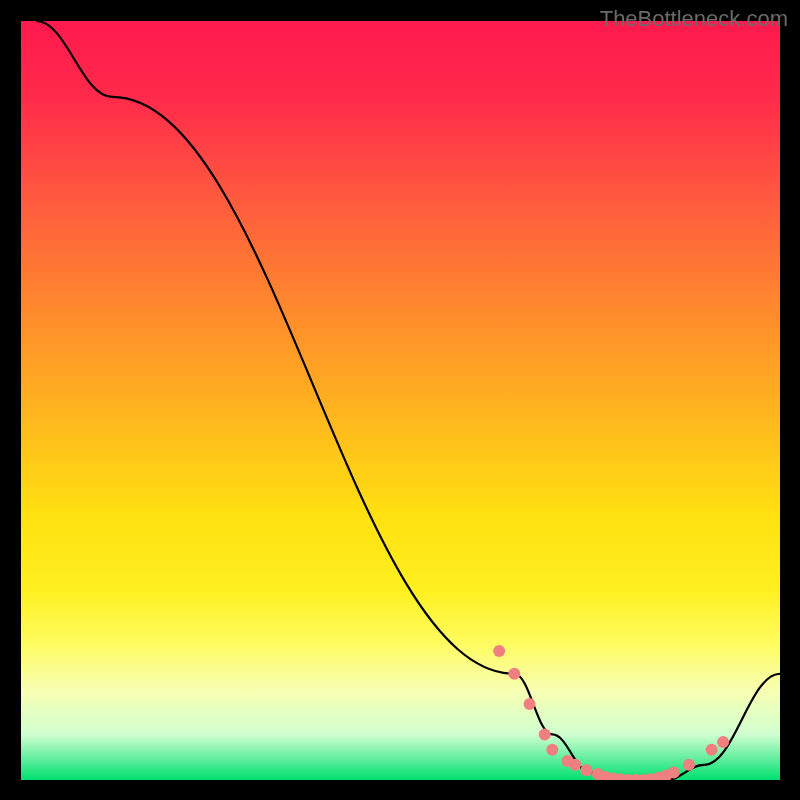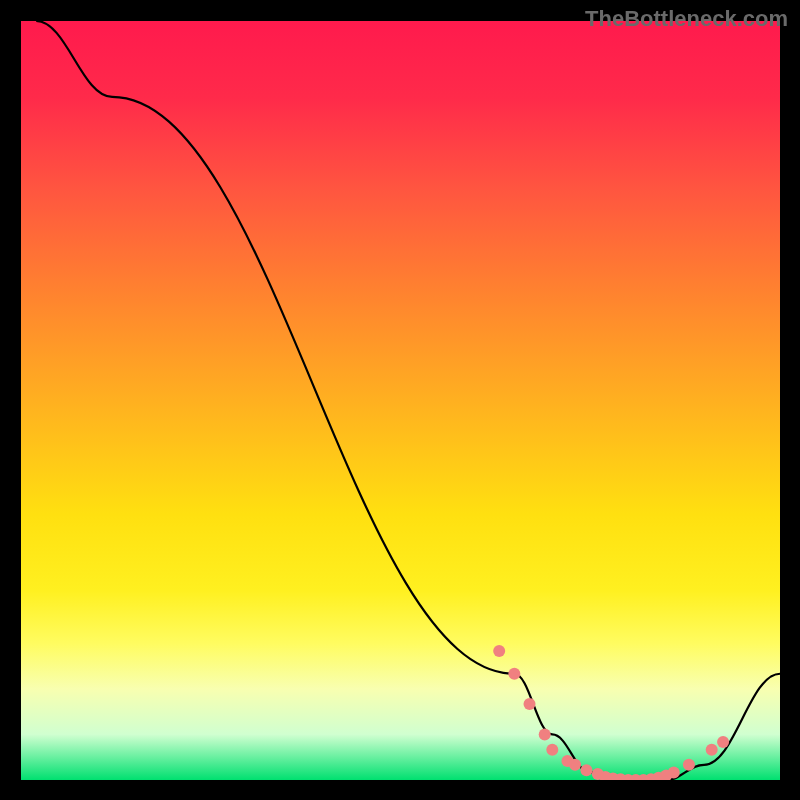--- a/index.html
+++ b/index.html
@@ -9,21 +9,21 @@
     background: #000;
     position: relative;
     font-family: Arial, sans-serif;
   }
   .attribution {
     position: absolute;
     top: 6px;
     right: 12px;
     color: #6a6a6a;
     font-size: 22px;
-    font-weight: bold;
+    font-weight: normal;
     z-index: 10;
     margin-left: 44px;
   }
   .plot-area {
     position: absolute;
     left: 21px;
     top: 21px;
     width: 759px;
     height: 759px;
     background: linear-gradient(to bottom,

